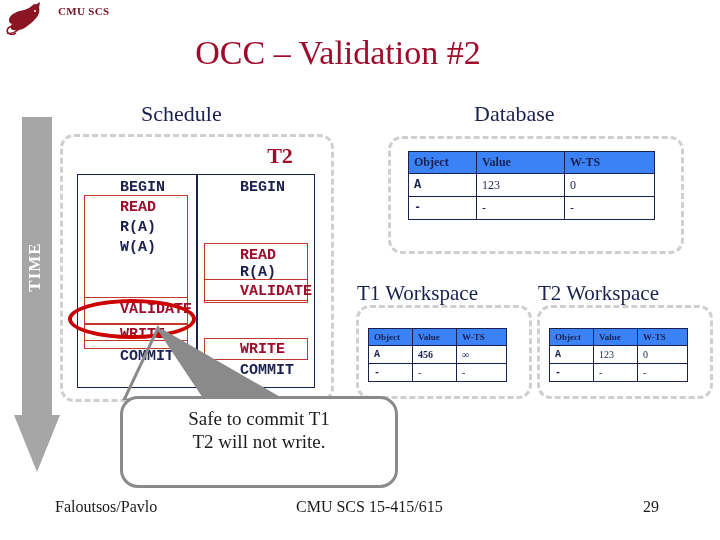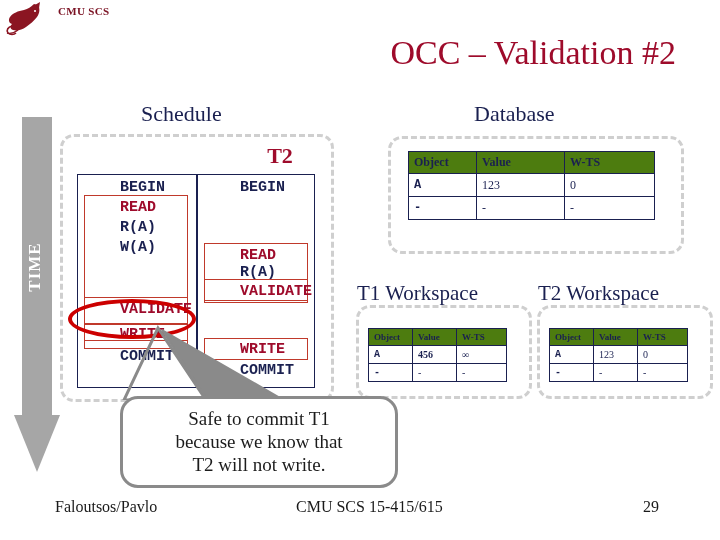--- a/index.html
+++ b/index.html
@@ -15,21 +15,21 @@
   
   #logo-mark{left:4px;top:2px;width:46px;height:36px;}
   #brand-text{
     left:58px;top:5px;
     font-family:"Liberation Serif", serif;
     font-weight:bold;font-size:11px;letter-spacing:.3px;
     color:#7a1122;
   }
   #slide-title{
     left:0;top:34px;width:676px;
-    text-align:right;
+    text-align:center;
     font-size:34px;color:#9e0b2b;
     font-family:"Liberation Serif", serif;
   }
 
   
   #time-arrow{left:14px;top:117px;width:46px;height:355px;}
   #time-arrow .shaft{
     position:absolute;left:8px;top:0;width:30px;height:300px;background:#a6a6a6;
   }
   #time-arrow .head{
@@ -108,21 +108,21 @@
   table.dt{
     position:absolute;border-collapse:collapse;
     font-family:"Liberation Serif", serif;
   }
   table.dt th, table.dt td{
     border:1.4px solid #1a2050;
     padding:1px 5px;
     text-align:left;
     color:#1a2050;
   }
-  table.dt th{background:#4d7c0f;font-weight:bold;font-family:Liberation Serif, serif;}
+  table.dt th{background:#3b82f6;font-weight:bold;font-family:Liberation Serif, serif;}
 
   #db-table{left:408px;top:151px;}
   #db-table th{font-size:12px;height:19px;}
   #db-table td{font-size:12px;height:20px;}
   #db-table col.c1{width:68px;}
   #db-table col.c2{width:88px;}
   #db-table col.c3{width:90px;}
   #db-table td.bold-a{font-family:"Liberation Mono", monospace;font-weight:bold;font-size:12px;}
 
   .ws-table{left:0;top:0;}
@@ -320,20 +320,19 @@
 </table>
 
 <svg class="abs" id="callout-svg">
   <polygon points="48,8 96,80 14,80" fill="none" stroke="#8a8a8a" stroke-width="3"></polygon>
   <polygon points="52,10 170,78 96,78" fill="#8a8a8a" stroke="#8a8a8a" stroke-width="2"></polygon>
 </svg>
 
 <div class="abs" id="callout-bubble">
   <div id="callout-text">
     <div>Safe to commit T1</div>
-    <div>because we know that</div>
     <div>T2 will not write.</div>
   </div>
 </div>
 
 <div class="abs foot" id="foot-author">Faloutsos/Pavlo</div>
 <div class="abs foot" id="foot-course">CMU SCS 15-415/615</div>
 <div class="abs foot" id="foot-page">29</div>
 
 </body></html>

